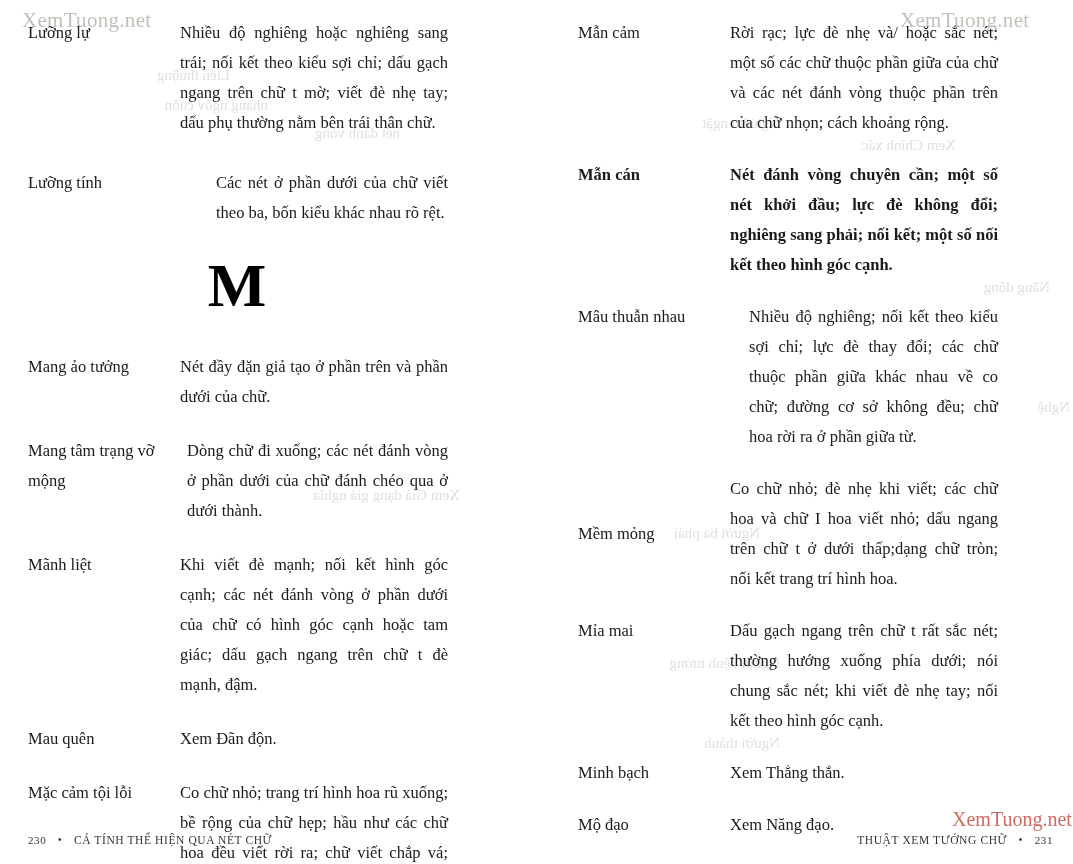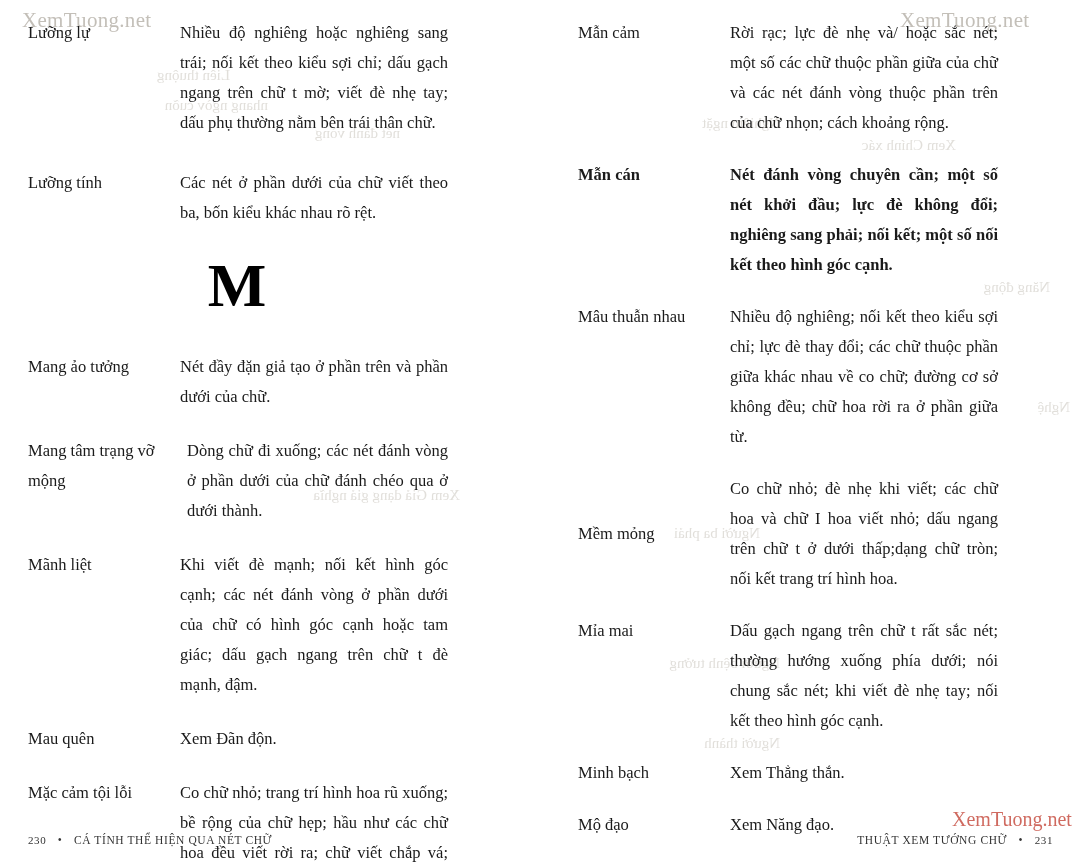--- a/index.html
+++ b/index.html
@@ -139,21 +139,21 @@
 
   <div class="gutter"></div>
 
   <div class="column col-left">
 
     <div class="entry">
       <div class="term">Lưỡng lự</div>
       <div class="def">Nhiều độ nghiêng hoặc nghiêng sang trái; nối kết theo kiểu sợi chỉ; dấu gạch ngang trên chữ t mờ; viết đè nhẹ tay; dấu phụ thường nằm bên trái thân chữ.</div>
     </div>
 
-    <div class="entry" style="margin-top:30px;">
+    <div class="entry" style="margin-top:30px;gap:36px;">
       <div class="term">Lưỡng tính</div>
       <div class="def">Các nét ở phần dưới của chữ viết theo ba, bốn kiểu khác nhau rõ rệt.</div>
     </div>
 
     <div class="letter-divider">
       <span class="letter">M</span>
     </div>
 
     <div class="entry">
       <div class="term">Mang ảo tưởng</div>
@@ -187,21 +187,21 @@
     <div class="entry">
       <div class="term">Mẫn cảm</div>
       <div class="def">Rời rạc; lực đè nhẹ và/ hoặc sắc nét; một số các chữ thuộc phần giữa của chữ và các nét đánh vòng thuộc phần trên của chữ nhọn; cách khoảng rộng.</div>
     </div>
 
     <div class="entry" style="margin-top:18px;font-weight:bold;">
       <div class="term">Mẫn cán</div>
       <div class="def">Nét đánh vòng chuyên cần; một số nét khởi đầu; lực đè không đổi; nghiêng sang phải; nối kết; một số nối kết theo hình góc cạnh.</div>
     </div>
 
-    <div class="entry" style="margin-top:20px;">
+    <div class="entry" style="margin-top:20px;gap:19px;">
       <div class="term">Mâu thuẫn nhau</div>
       <div class="def">Nhiều độ nghiêng; nối kết theo kiểu sợi chỉ; lực đè thay đổi; các chữ thuộc phần giữa khác nhau về co chữ; đường cơ sở không đều; chữ hoa rời ra ở phần giữa từ.</div>
     </div>
 
     <div class="entry" style="margin-top:20px;align-items:center;">
       <div class="term">Mềm mỏng</div>
       <div class="def">Co chữ nhỏ; đè nhẹ khi viết; các chữ hoa và chữ I hoa viết nhỏ; dấu ngang trên chữ t ở dưới thấp;dạng chữ tròn; nối kết trang trí hình hoa.</div>
     </div>
 
     <div class="entry" style="margin-top:22px;font-family:Liberation Serif, serif;">

